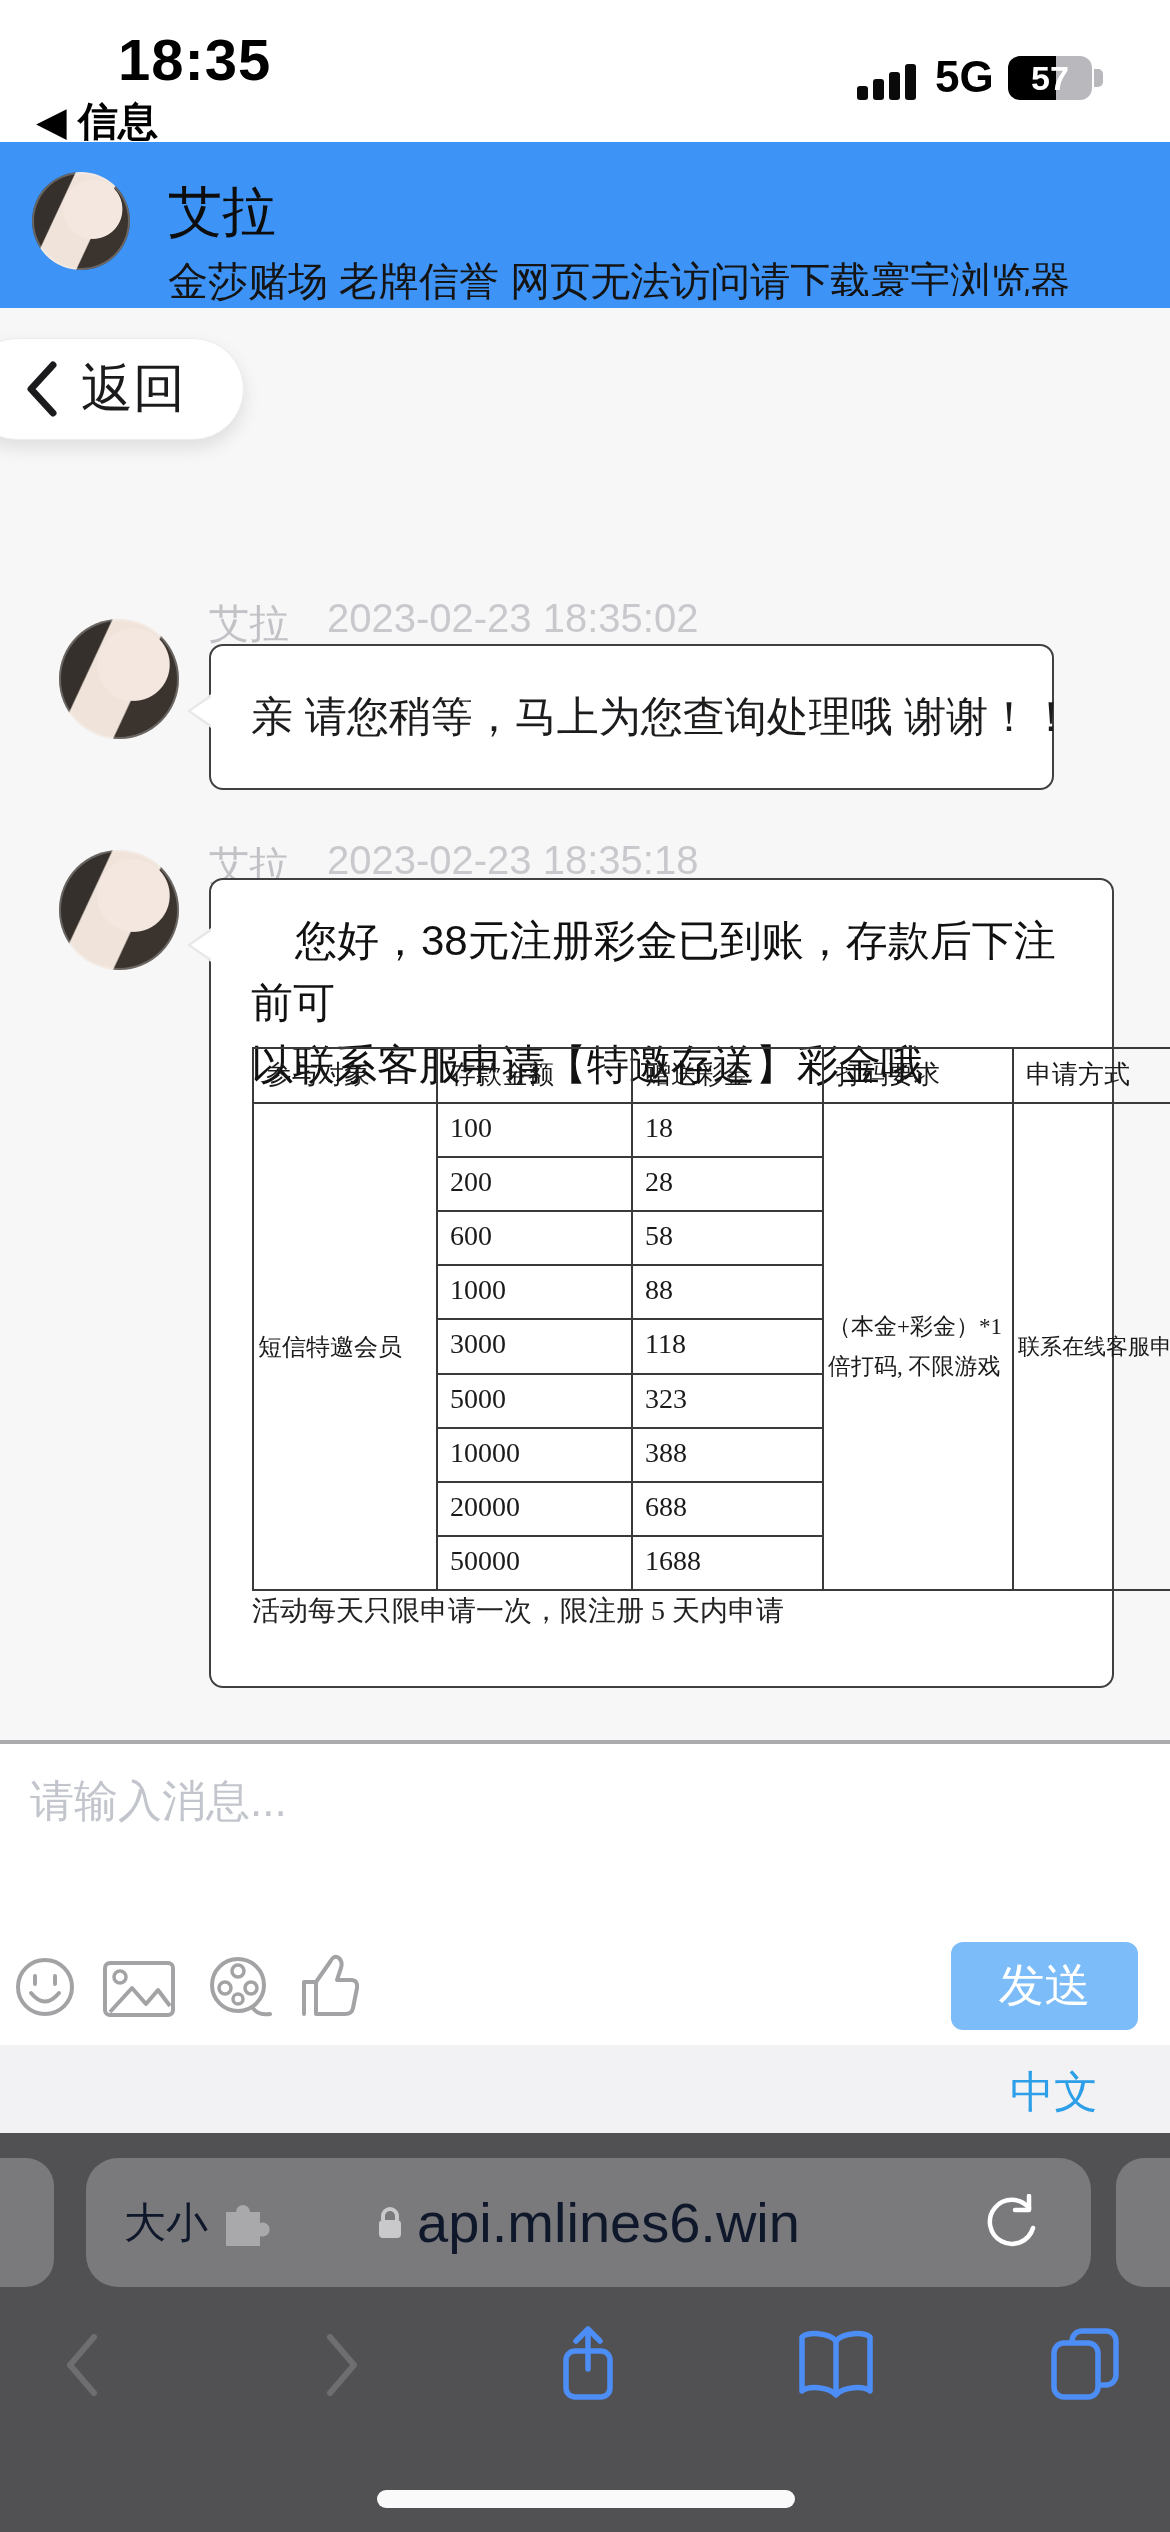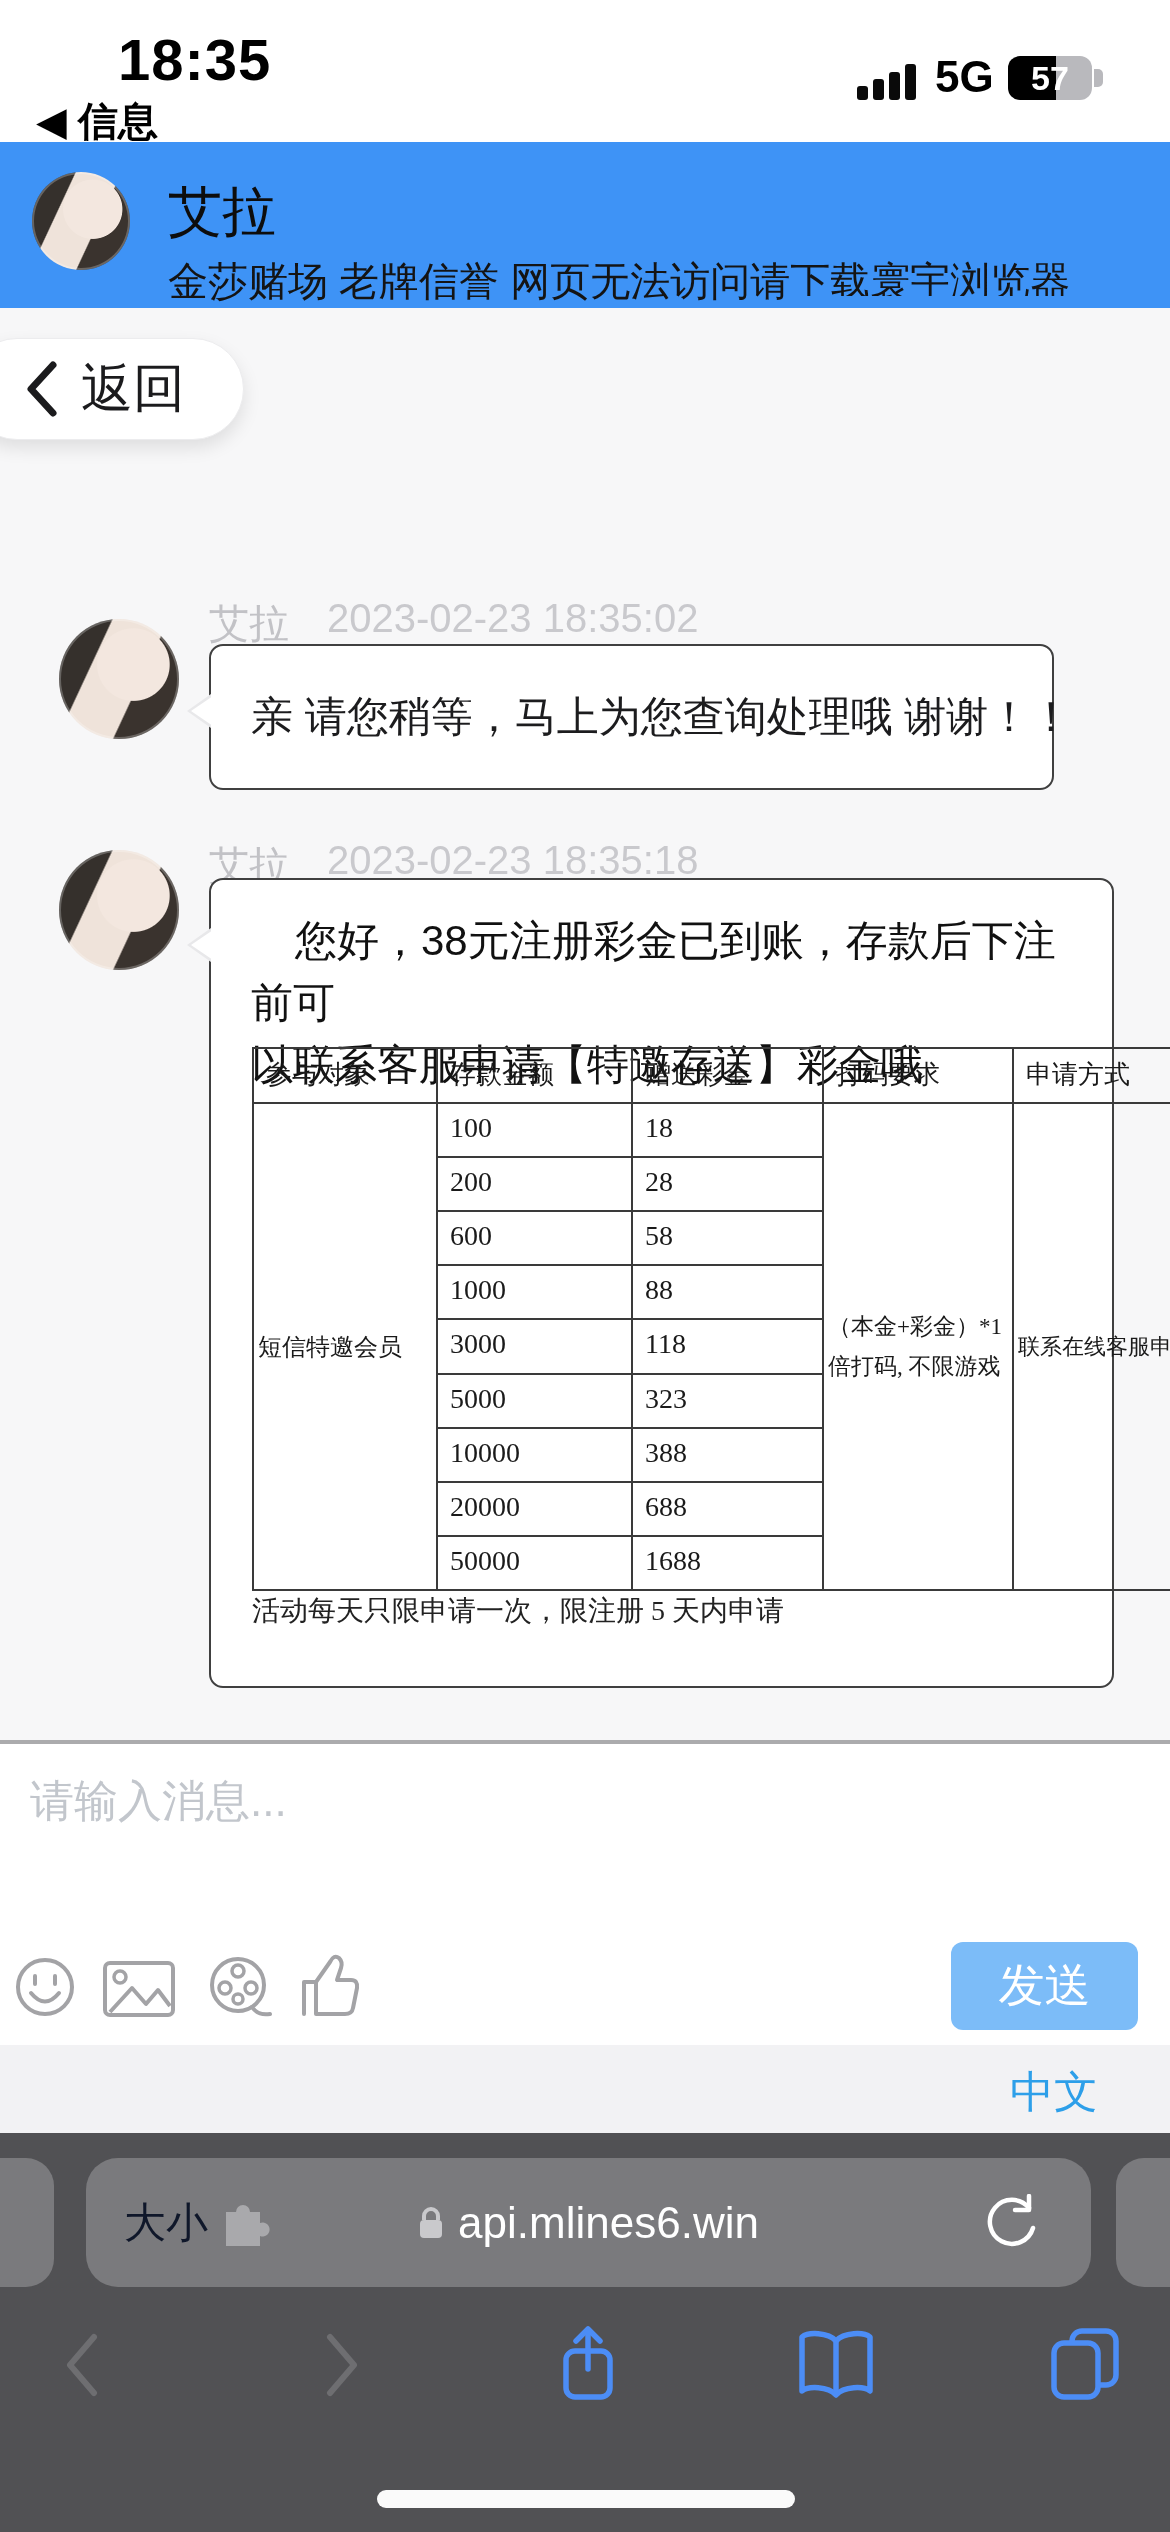--- a/index.html
+++ b/index.html
@@ -88,21 +88,21 @@
   .lang{position:absolute;right:72px;top:18px;font-size:44px;color:#2d9fe9;}
 
   
   .safari{left:0;top:2133px;width:1170px;height:399px;background:#515154;}
   .stub{position:absolute;top:25px;width:96px;height:129px;background:#7a7a7d;border-radius:28px;}
   .url-pill{position:absolute;left:86px;top:25px;width:1005px;height:129px;background:#7a7a7d;
             border-radius:32px;display:flex;align-items:center;color:#fff;}
   .aa{position:absolute;left:38px;font-size:42px;color:#0f172a;}
   .puzzle{position:absolute;left:132px;top:38px;}
   .url-center{position:absolute;left:0;width:100%;display:flex;align-items:center;justify-content:center;gap:14px;}
-  .url-txt{font-size:44px;color:#ffffff;}
+  .url-txt{font-size:56px;color:#0f172a;}
   .reload{position:absolute;right:52px;top:36px;}
   .navrow .nicon{position:absolute;}
   .home{left:377px;top:357px;width:418px;height:18px;border-radius:10px;background:#fafafa;position:absolute;}
 </style>
 </head>
 <body>
 
 <div class="screen">
 
   <div class="abs time">18:35</div>

